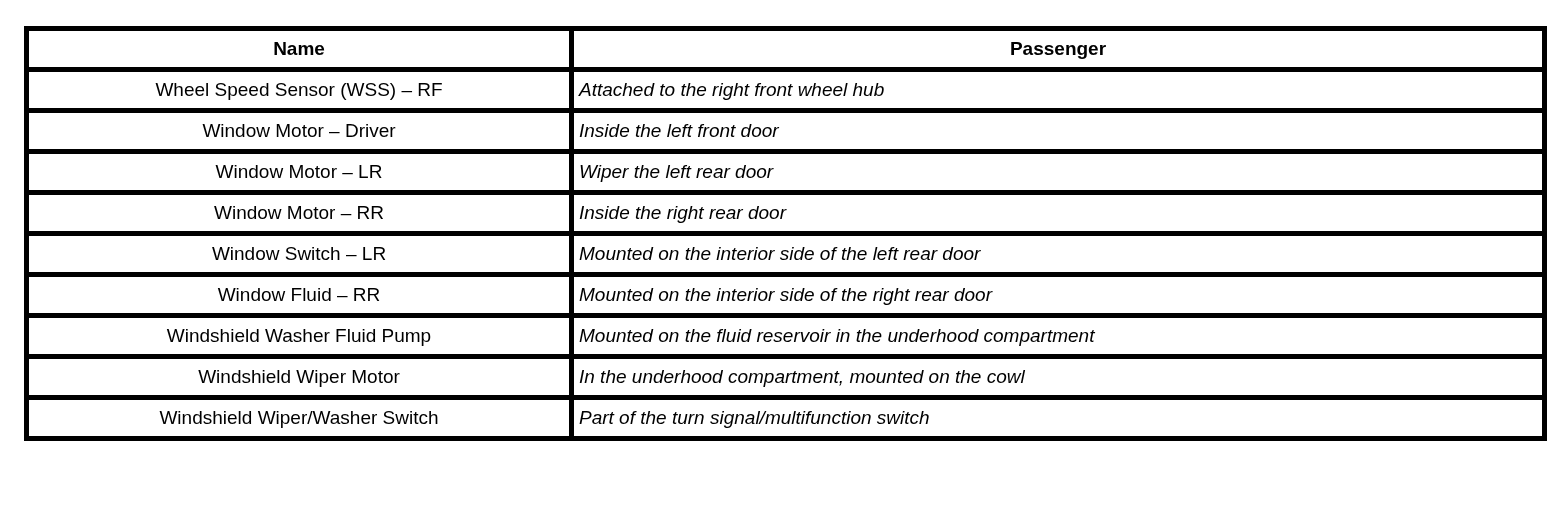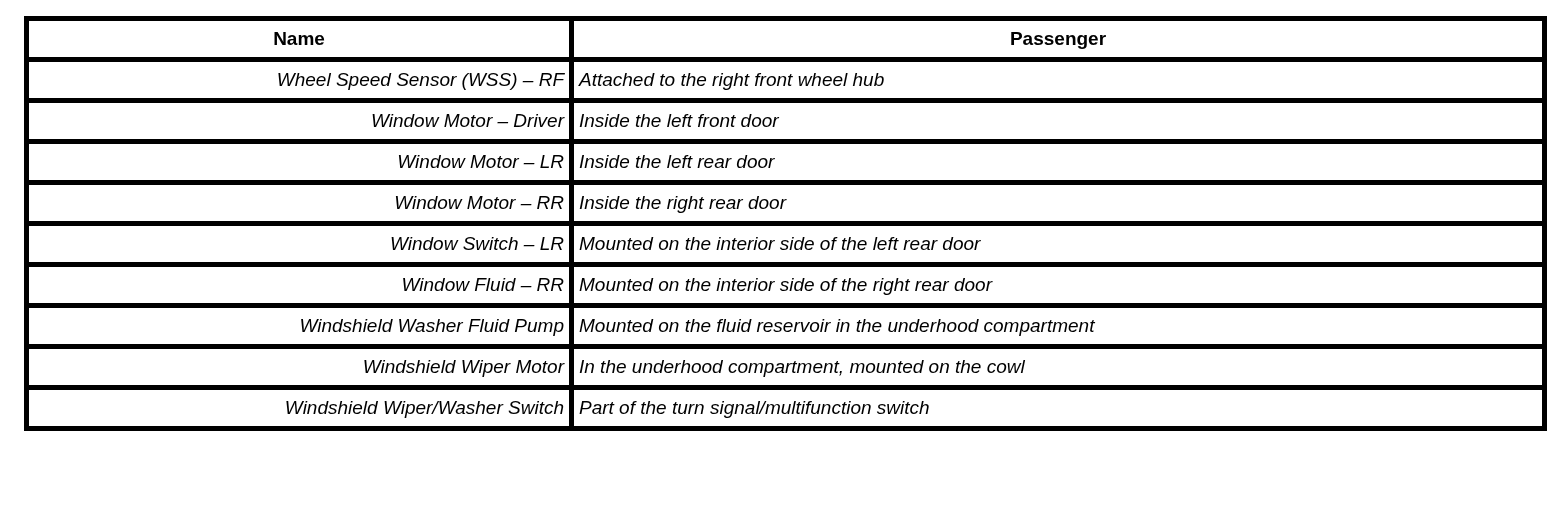--- a/index.html
+++ b/index.html
@@ -7,21 +7,21 @@
     padding: 0;
     background: #ffffff;
     width: 1568px;
     height: 532px;
     overflow: hidden;
     font-family: "Liberation Sans", "DejaVu Sans", sans-serif;
   }
   .doc-table {
     border-collapse: collapse;
     table-layout: fixed;
-    margin: 16px 0 0 24px;
+    margin: 26px 0 0 24px;
     width: 1518px;
     background: #ffffff;
   }
   .doc-table col.col-name { width: 545px; }
   .doc-table col.col-location { width: 973px; }
   .doc-table th,
   .doc-table td {
     border: 5px solid #000000;
     font-size: 19px;
     line-height: 22px;
@@ -29,22 +29,21 @@
     padding: 7px 5px;
     overflow: hidden;
     white-space: nowrap;
     background: #ffffff;
   }
   .doc-table th {
     font-weight: bold;
     text-align: center;
   }
   .doc-table td.name-cell {
-    text-align: right;
-    font-style: italic;
+    text-align: center;
   }
   .doc-table td.location-cell {
     text-align: left;
     padding-left: 5px;
     font-style: italic;
   }
 </style>
 </head>
 <body>
 
@@ -63,21 +62,21 @@
       <tr>
     <td class="name-cell">Wheel Speed Sensor (WSS) – RF</td>
     <td class="location-cell">Attached to the right front wheel hub</td>
   </tr>
       <tr>
     <td class="name-cell">Window Motor – Driver</td>
     <td class="location-cell">Inside the left front door</td>
   </tr>
       <tr>
     <td class="name-cell">Window Motor – LR</td>
-    <td class="location-cell">Inside the left rear door</td>
+    <td class="location-cell">Wiper the left rear door</td>
   </tr>
       <tr>
     <td class="name-cell">Window Motor – RR</td>
     <td class="location-cell">Inside the right rear door</td>
   </tr>
       <tr>
     <td class="name-cell">Window Switch – LR</td>
     <td class="location-cell">Mounted on the interior side of the left rear door</td>
   </tr>
       <tr>

